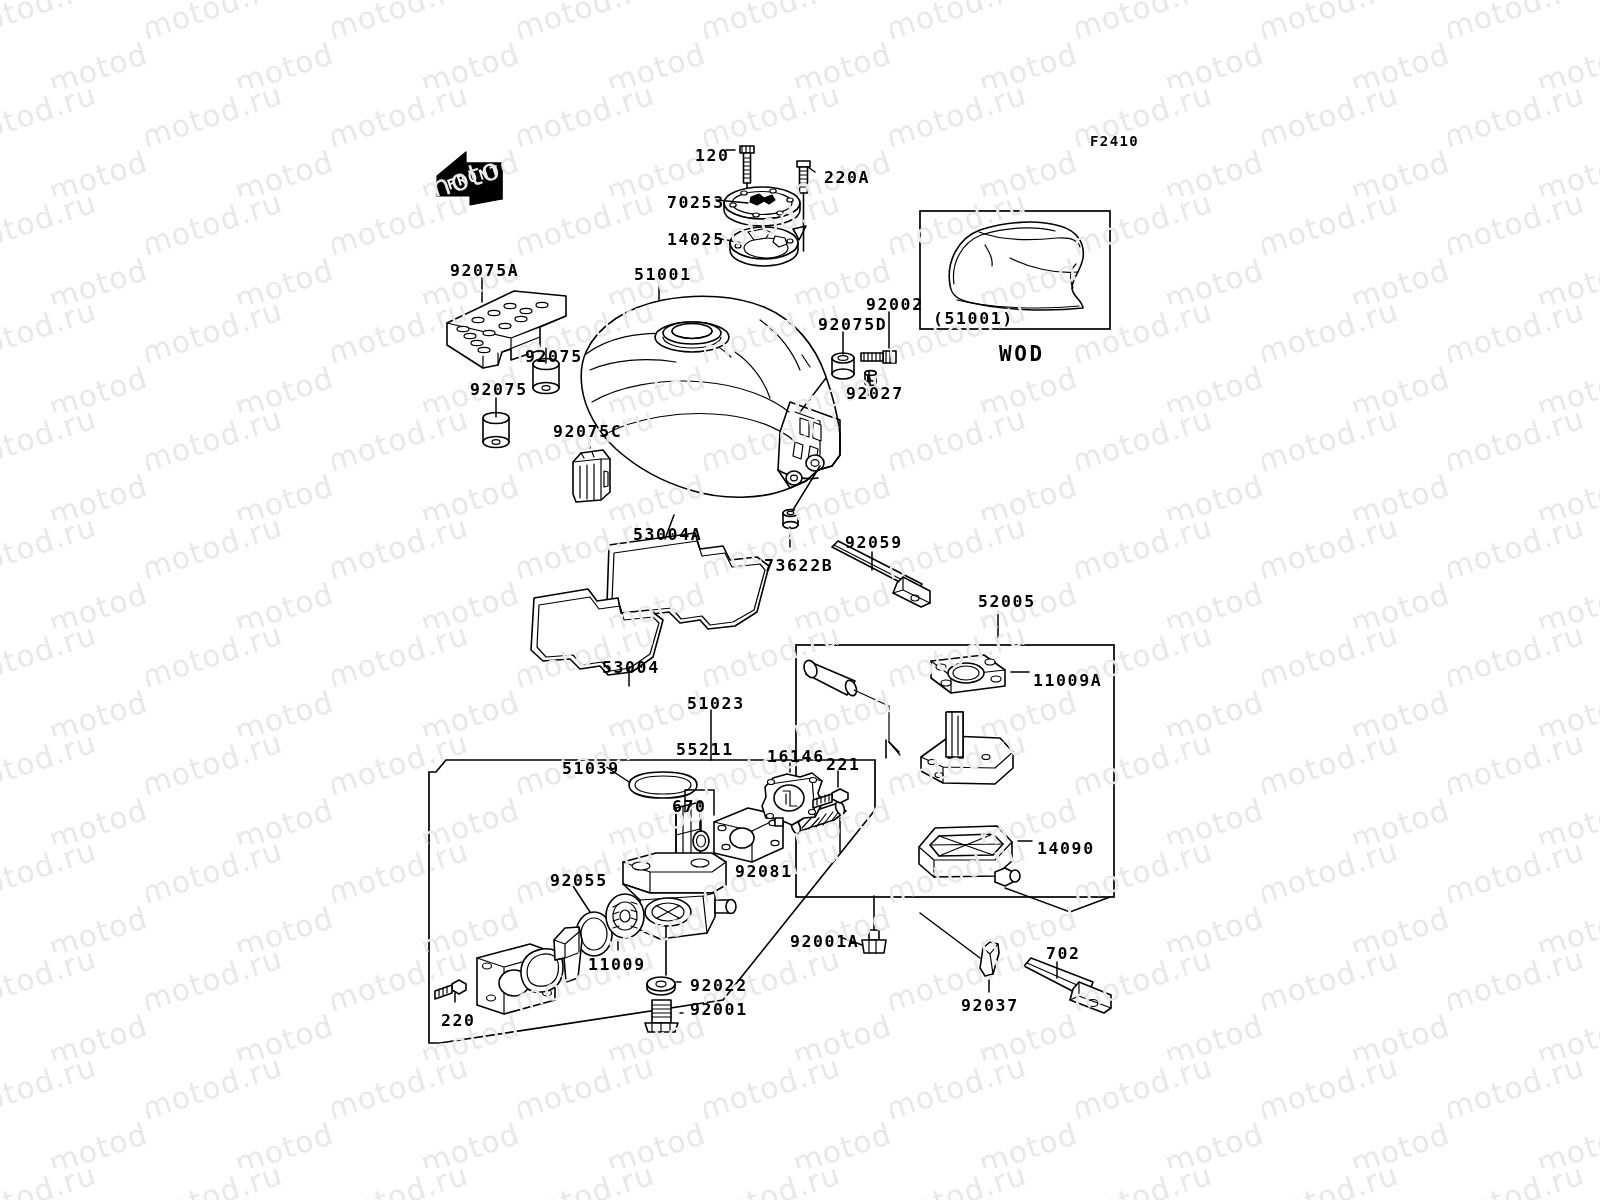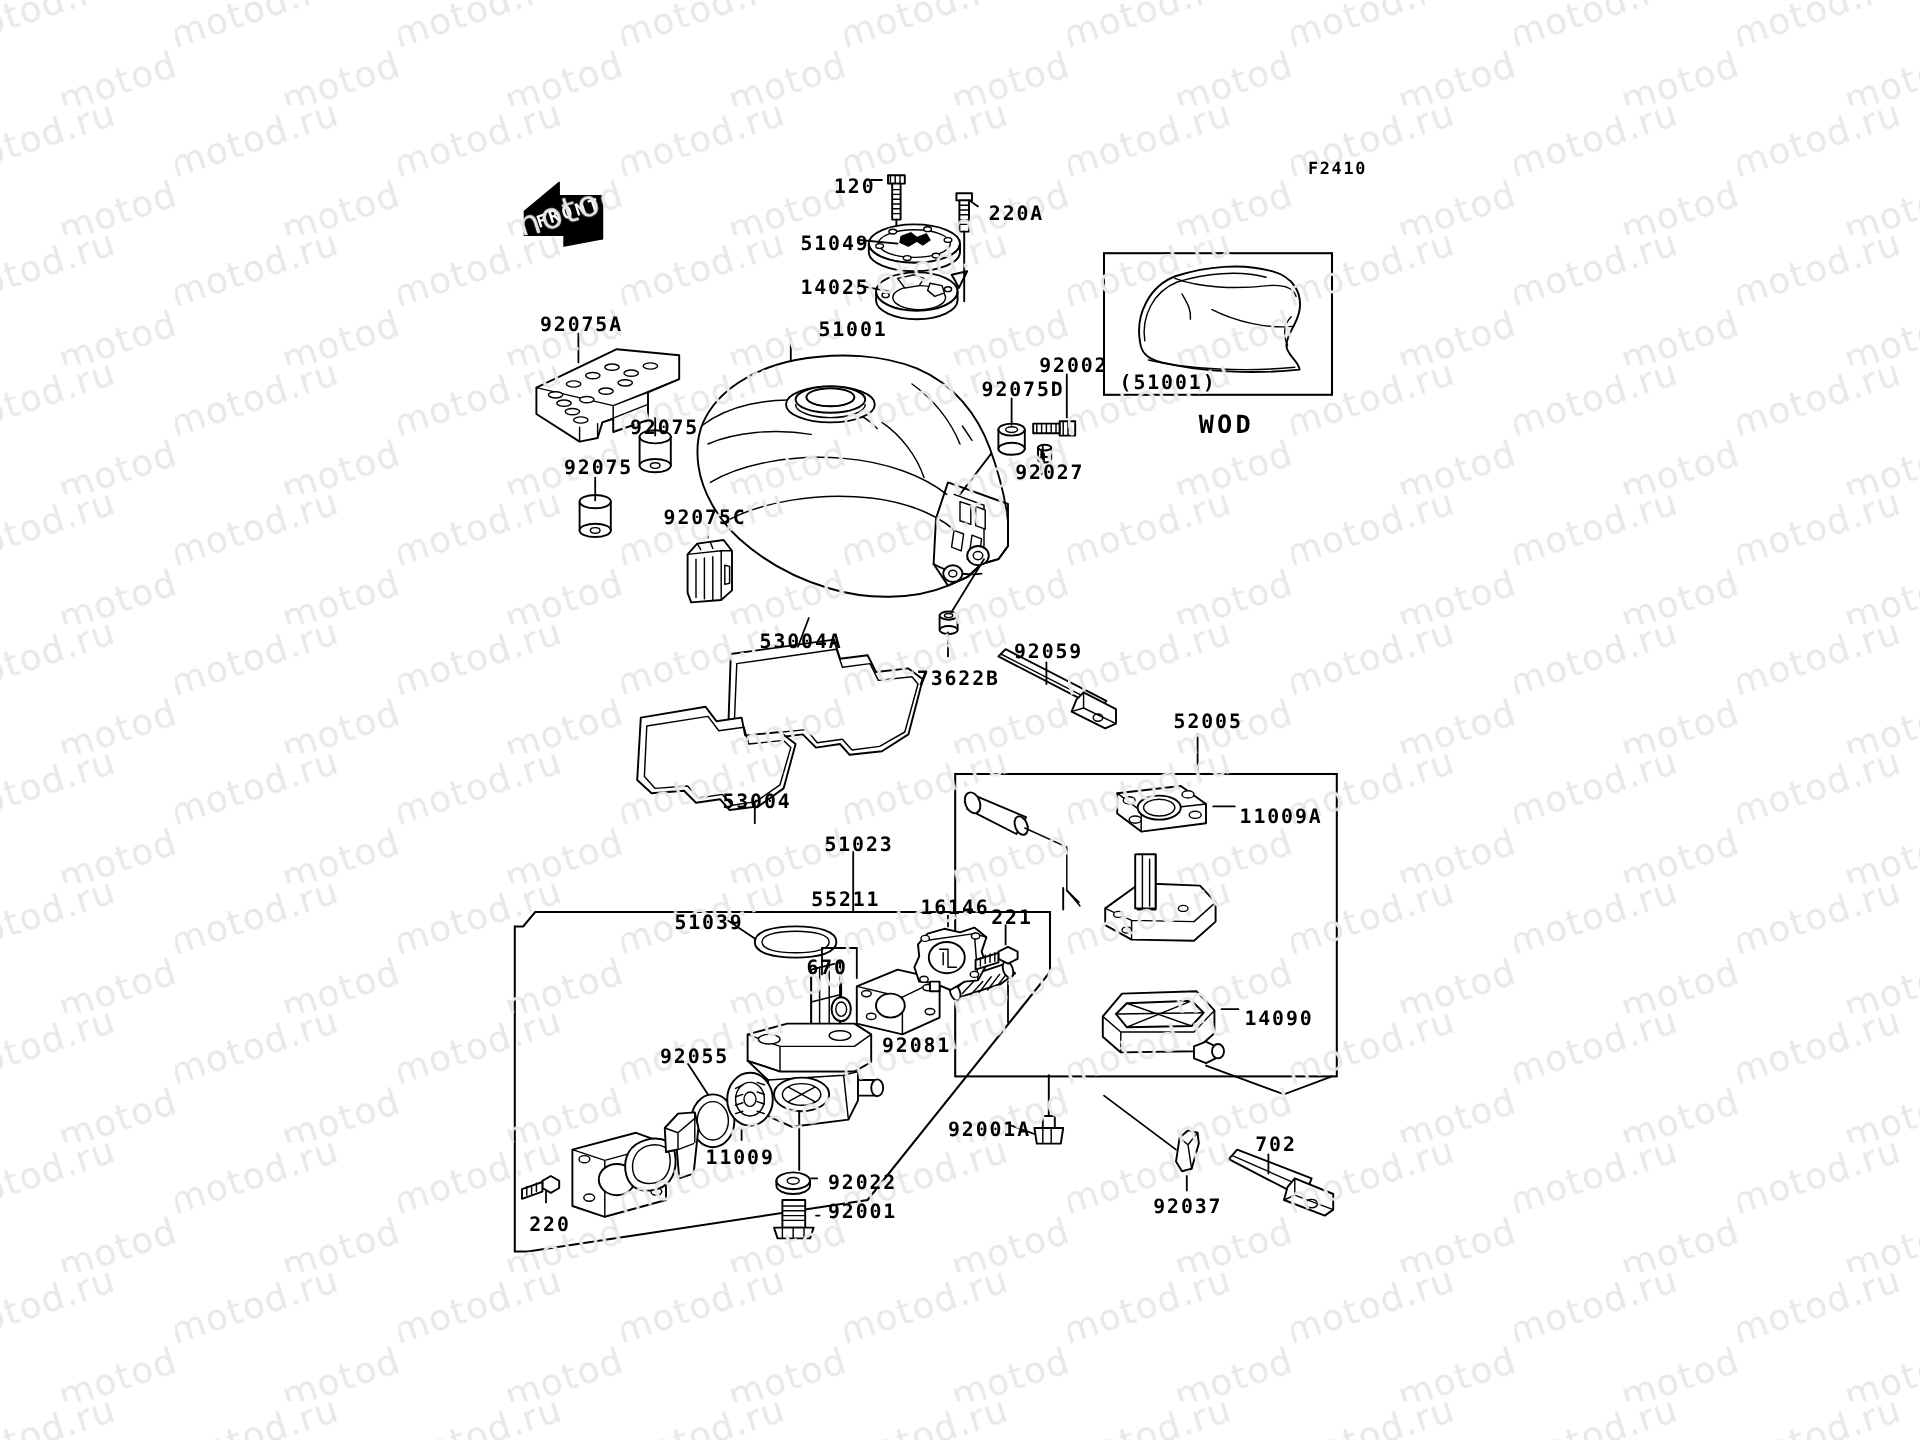--- a/index.html
+++ b/index.html
@@ -468,26 +468,26 @@
         </pattern>
       </defs>
       <rect x="0" y="0" width="1600" height="1200" fill="url(#wm)"></rect>
     </svg>
   </div>
 
   <div id="labels">
 
     <div class="lbl" style="left:695px;top:148px;">120</div>
     <div class="lbl" style="left:824px;top:170px;">220A</div>
-    <div class="lbl" style="left:667px;top:195px;">51049</div>
+    <div class="lbl" style="left:667px;top:195px;">70253</div>
     <div class="lbl" style="left:667px;top:232px;">14025</div>
     <div class="lbl code" style="left:1074px;top:134px;">F2410</div>
 
     <div class="lbl" style="left:450px;top:263px;">92075A</div>
-    <div class="lbl" style="left:634px;top:267px;margin-left:48px;">51001</div>
+    <div class="lbl" style="left:634px;top:267px;">51001</div>
     <div class="lbl" style="left:866px;top:297px;">92002</div>
     <div class="lbl" style="left:818px;top:317px;">92075D</div>
     <div class="lbl paren" style="left:933px;top:311px;">(51001)</div>
     <div class="lbl wod" style="left:999px;top:344px;">WOD</div>
 
     <div class="lbl" style="left:525px;top:349px;">92075</div>
     <div class="lbl" style="left:846px;top:386px;">92027</div>
     <div class="lbl" style="left:470px;top:382px;">92075</div>
     <div class="lbl" style="left:553px;top:424px;">92075C</div>
 

